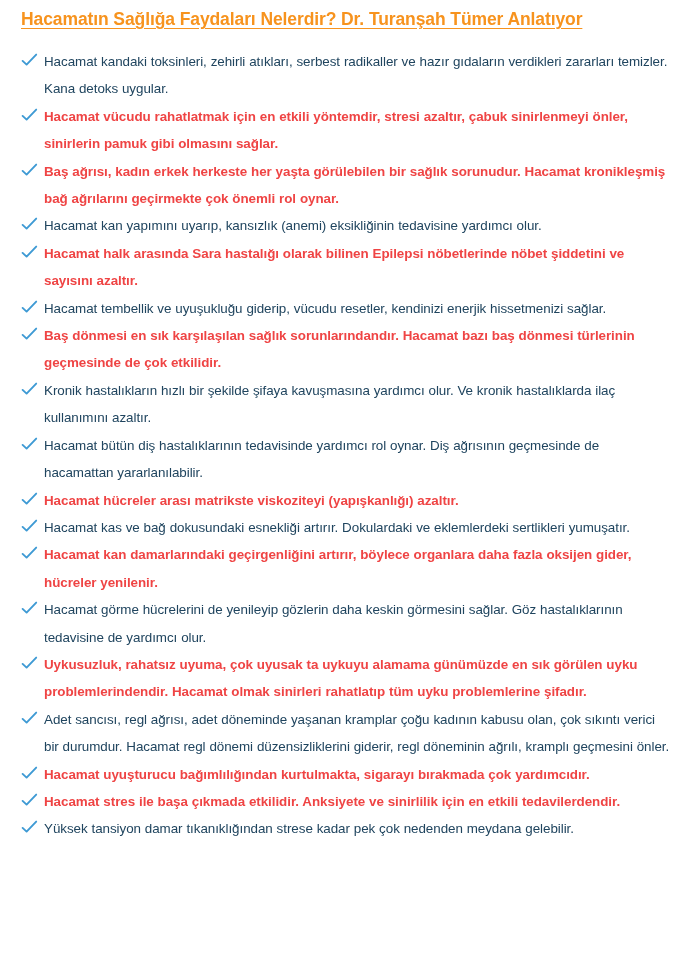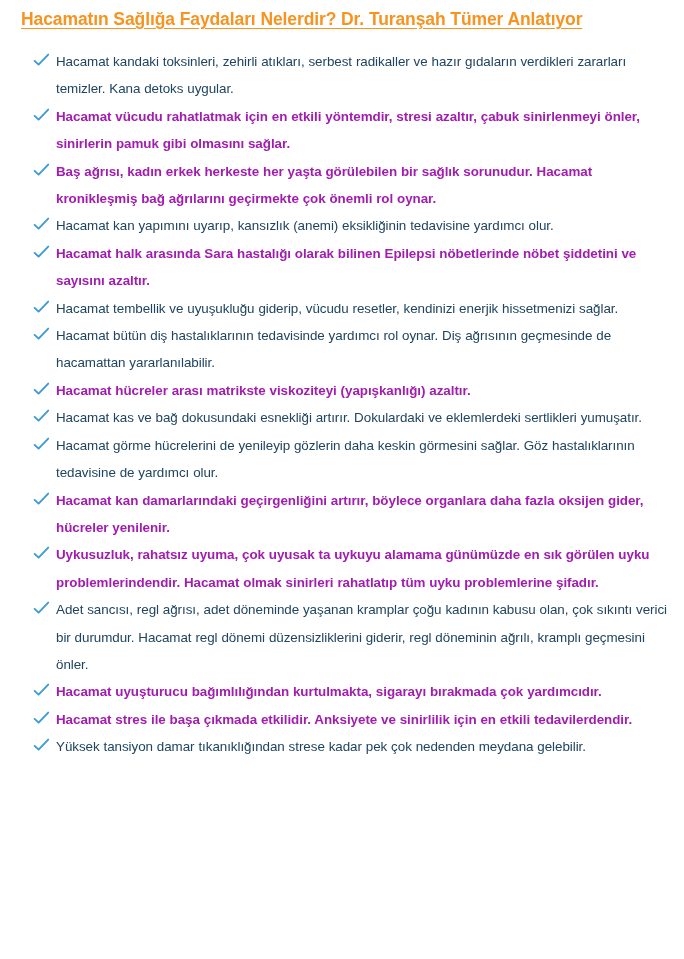--- a/index.html
+++ b/index.html
@@ -37,21 +37,21 @@
     text-decoration: underline;
     text-underline-offset: 3px;
     letter-spacing: -0.1px;
     line-height: 26px;
   }
 
   
   .benefits {
     list-style: none;
     margin: 0;
-    padding: 16px 0 0 16px;
+    padding: 16px 0 0 4px;
   }
   .benefit-item {
     position: relative;
     padding: 0 14px 0 40px;
     margin: 0 0 0 0;
     min-height: 27px;
   }
 
   .check-icon {
     position: absolute;
@@ -73,21 +73,21 @@
     font-family: "Liberation Sans", sans-serif;
     font-size: 13.4px;
     line-height: 27.4px;
     color: #20455f;
     letter-spacing: -0.05px;
     word-spacing: 0.2px;
     text-align: left;
   }
   .benefit-item.bold .benefit-text {
     font-weight: bold;
-    color: #a21caf;
+    color: #ef4444;
   }
 </style>
 </head>
 <body>
 
 <div class="page">
 
   <div class="title-wrap">
     <h1 class="page-title">Hacamatın Sağlığa Faydaları Nelerdir? Dr. Turanşah Tümer Anlatıyor</h1>
   </div>
@@ -134,20 +134,36 @@
         <span class="benefit-text">Hacamat halk arasında Sara hastalığı olarak bilinen Epilepsi nöbetlerinde nöbet şiddetini ve sayısını azaltır.</span>
       </li>
       <li class="benefit-item">
         <span class="check-icon">
           <svg viewBox="0 0 17 17" xmlns="http://www.w3.org/2000/svg" aria-hidden="true">
             <path d="M1.6 8.9 L5.6 12.6 L15.2 2.6" fill="none" stroke="#3e9ad4" stroke-width="1.9" stroke-linecap="round" stroke-linejoin="round"></path>
           </svg>
         </span>
         <span class="benefit-text">Hacamat tembellik ve uyuşukluğu giderip, vücudu resetler, kendinizi enerjik hissetmenizi sağlar.</span>
       </li>
+      <li class="benefit-item bold">
+        <span class="check-icon">
+          <svg viewBox="0 0 17 17" xmlns="http://www.w3.org/2000/svg" aria-hidden="true">
+            <path d="M1.6 8.9 L5.6 12.6 L15.2 2.6" fill="none" stroke="#3e9ad4" stroke-width="1.9" stroke-linecap="round" stroke-linejoin="round"></path>
+          </svg>
+        </span>
+        <span class="benefit-text">Baş dönmesi en sık karşılaşılan sağlık sorunlarındandır. Hacamat bazı baş dönmesi türlerinin geçmesinde de çok etkilidir.</span>
+      </li>
+      <li class="benefit-item">
+        <span class="check-icon">
+          <svg viewBox="0 0 17 17" xmlns="http://www.w3.org/2000/svg" aria-hidden="true">
+            <path d="M1.6 8.9 L5.6 12.6 L15.2 2.6" fill="none" stroke="#3e9ad4" stroke-width="1.9" stroke-linecap="round" stroke-linejoin="round"></path>
+          </svg>
+        </span>
+        <span class="benefit-text">Kronik hastalıkların hızlı bir şekilde şifaya kavuşmasına yardımcı olur. Ve kronik hastalıklarda ilaç kullanımını azaltır.</span>
+      </li>
       <li class="benefit-item">
         <span class="check-icon">
           <svg viewBox="0 0 17 17" xmlns="http://www.w3.org/2000/svg" aria-hidden="true">
             <path d="M1.6 8.9 L5.6 12.6 L15.2 2.6" fill="none" stroke="#3e9ad4" stroke-width="1.9" stroke-linecap="round" stroke-linejoin="round"></path>
           </svg>
         </span>
         <span class="benefit-text">Hacamat bütün diş hastalıklarının tedavisinde yardımcı rol oynar.  Diş ağrısının geçmesinde de hacamattan yararlanılabilir.</span>
       </li>
       <li class="benefit-item bold">
         <span class="check-icon">
@@ -158,42 +174,42 @@
         <span class="benefit-text">Hacamat hücreler arası matrikste viskoziteyi (yapışkanlığı) azaltır.</span>
       </li>
       <li class="benefit-item">
         <span class="check-icon">
           <svg viewBox="0 0 17 17" xmlns="http://www.w3.org/2000/svg" aria-hidden="true">
             <path d="M1.6 8.9 L5.6 12.6 L15.2 2.6" fill="none" stroke="#3e9ad4" stroke-width="1.9" stroke-linecap="round" stroke-linejoin="round"></path>
           </svg>
         </span>
         <span class="benefit-text">Hacamat kas ve bağ dokusundaki esnekliği artırır. Dokulardaki ve eklemlerdeki sertlikleri yumuşatır.</span>
       </li>
+      <li class="benefit-item bold">
+        <span class="check-icon">
+          <svg viewBox="0 0 17 17" xmlns="http://www.w3.org/2000/svg" aria-hidden="true">
+            <path d="M1.6 8.9 L5.6 12.6 L15.2 2.6" fill="none" stroke="#3e9ad4" stroke-width="1.9" stroke-linecap="round" stroke-linejoin="round"></path>
+          </svg>
+        </span>
+        <span class="benefit-text">Hacamat kan damarlarındaki geçirgenliğini artırır, böylece organlara daha fazla oksijen gider, hücreler yenilenir.</span>
+      </li>
       <li class="benefit-item">
         <span class="check-icon">
           <svg viewBox="0 0 17 17" xmlns="http://www.w3.org/2000/svg" aria-hidden="true">
             <path d="M1.6 8.9 L5.6 12.6 L15.2 2.6" fill="none" stroke="#3e9ad4" stroke-width="1.9" stroke-linecap="round" stroke-linejoin="round"></path>
           </svg>
         </span>
         <span class="benefit-text">Hacamat görme hücrelerini de yenileyip gözlerin daha keskin görmesini sağlar. Göz hastalıklarının tedavisine de yardımcı olur.</span>
       </li>
       <li class="benefit-item bold">
         <span class="check-icon">
           <svg viewBox="0 0 17 17" xmlns="http://www.w3.org/2000/svg" aria-hidden="true">
             <path d="M1.6 8.9 L5.6 12.6 L15.2 2.6" fill="none" stroke="#3e9ad4" stroke-width="1.9" stroke-linecap="round" stroke-linejoin="round"></path>
           </svg>
         </span>
-        <span class="benefit-text">Hacamat kan damarlarındaki geçirgenliğini artırır, böylece organlara daha fazla oksijen gider, hücreler yenilenir.</span>
-      </li>
-      <li class="benefit-item bold">
-        <span class="check-icon">
-          <svg viewBox="0 0 17 17" xmlns="http://www.w3.org/2000/svg" aria-hidden="true">
-            <path d="M1.6 8.9 L5.6 12.6 L15.2 2.6" fill="none" stroke="#3e9ad4" stroke-width="1.9" stroke-linecap="round" stroke-linejoin="round"></path>
-          </svg>
-        </span>
         <span class="benefit-text">Uykusuzluk, rahatsız uyuma, çok uyusak ta uykuyu alamama günümüzde en sık görülen uyku problemlerindendir. Hacamat olmak sinirleri rahatlatıp tüm uyku problemlerine şifadır.</span>
       </li>
       <li class="benefit-item">
         <span class="check-icon">
           <svg viewBox="0 0 17 17" xmlns="http://www.w3.org/2000/svg" aria-hidden="true">
             <path d="M1.6 8.9 L5.6 12.6 L15.2 2.6" fill="none" stroke="#3e9ad4" stroke-width="1.9" stroke-linecap="round" stroke-linejoin="round"></path>
           </svg>
         </span>
         <span class="benefit-text">Adet sancısı, regl ağrısı, adet döneminde yaşanan kramplar çoğu kadının kabusu olan, çok sıkıntı verici bir durumdur. Hacamat regl dönemi düzensizliklerini giderir, regl döneminin ağrılı, kramplı geçmesini önler.</span>
       </li>

